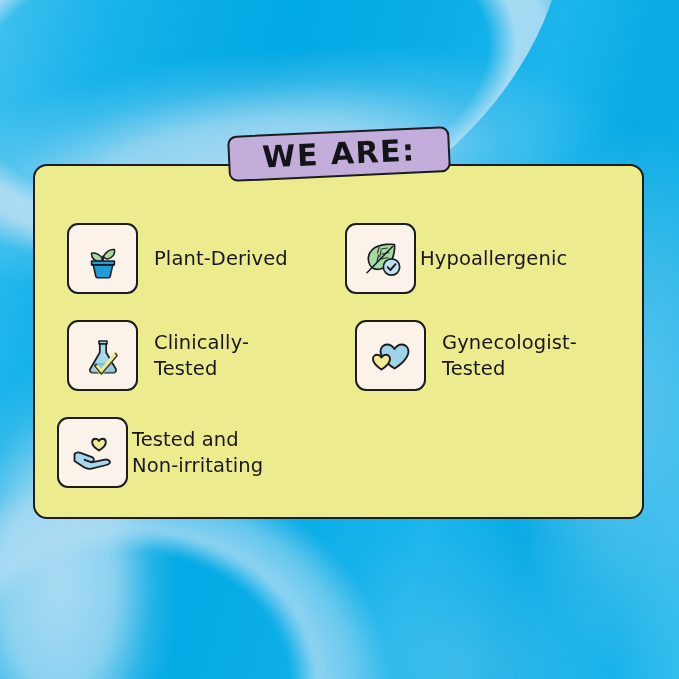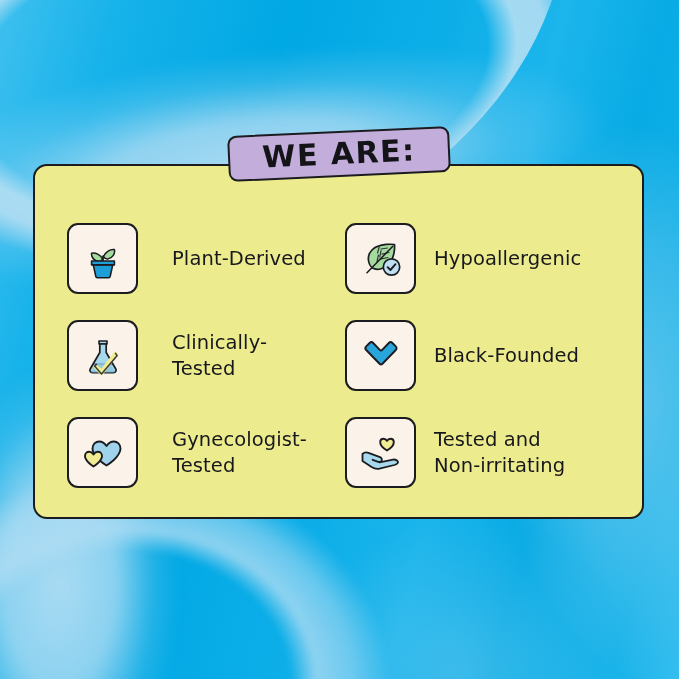--- a/index.html
+++ b/index.html
@@ -177,29 +177,29 @@
     min-width: 71px;
     background: #fbf2ea;
     border: 2.5px solid #1c1c20;
     border-radius: 11px;
     box-sizing: border-box;
     display: flex;
     align-items: center;
     justify-content: center;
   }
   .feature-label {
-    margin-left: 34px;
+    margin-left: 16px;
     font-family: "DejaVu Sans", sans-serif;
     font-size: 19.5px;
     color: #18181c;
     line-height: 1.32;
     letter-spacing: 0.1px;
     white-space: pre-line;
   }
-  .feature.col2 .feature-label { margin-left: 18px; }
+  .feature.col2 .feature-label { margin-left: 4px; }
 </style>
 </head>
 <body>
 
 <div id="stage">
 
   <div class="bg-base"></div>
   <div class="swoosh swoosh-top"></div>
   <div class="swoosh swoosh-topband"></div>
   <div class="swoosh swoosh-right"></div>
@@ -249,30 +249,20 @@
             <path d="M16.5 30.0 L29.5 30.0 L34.5 38.3 C35.0 39.1 34.5 39.6 33.6 39.6 L12.4 39.6 C11.5 39.6 11.0 39.1 11.5 38.3 Z" fill="#88c6e2" stroke="none" opacity="0.75"></path>
             <path d="M16.5 34.5 L21.5 39.3 L35.5 21.5" fill="none" stroke="#efec93" stroke-width="5.0" stroke-linecap="round" stroke-linejoin="round"></path>
             <path d="M16.5 34.5 L21.5 39.3 L35.5 21.5" fill="none" stroke="#1c1c20" stroke-width="1.5" stroke-linecap="round" stroke-linejoin="round" opacity="0.0"></path>
             <path d="M14.6 33.1 L16.5 31.4 M14.6 33.1 L21.5 41.0 L37.2 22.6 L35.5 20.4" fill="none" stroke="#1c1c20" stroke-width="1.5" stroke-linecap="round" stroke-linejoin="round" opacity="0.85"></path>
           </svg>
         </div>
         <div class="feature-label">Clinically-
 Tested</div>
       </div>
 
-      <div class="feature col2">
-        <div class="icon-box">
-          <svg width="48" height="48" viewBox="0 0 48 48">
-            <path d="M9.2 14.4 C8.2 15.4 8.2 17.0 9.2 18.0 L22.8 32.0 C23.5 32.7 24.5 32.7 25.2 32.0
-                     L38.8 18.0 C39.8 17.0 39.8 15.4 38.8 14.4 L35.4 11.0 C34.4 10.0 32.8 10.0 31.8 11.0
-                     L25.2 17.8 C24.5 18.5 23.5 18.5 22.8 17.8 L16.2 11.0 C15.2 10.0 13.6 10.0 12.6 11.0 Z" fill="#2aa5dc" stroke="#1c1c20" stroke-width="1.9" stroke-linejoin="round"></path>
-          </svg>
-        </div>
-        <div class="feature-label">Black-Founded</div>
-      </div>
 
       <div class="feature col1">
         <div class="icon-box">
           <svg width="48" height="48" viewBox="0 0 48 48">
             <path d="M27.5 36.5 C27.5 36.5 13.5 28.0 13.5 19.5 C13.5 15.3 16.6 12.5 20.2 12.5
                      C23.0 12.5 25.6 14.2 27.5 17.0 C29.4 14.2 32.0 12.5 34.8 12.5
                      C38.4 12.5 41.5 15.3 41.5 19.5 C41.5 28.0 27.5 36.5 27.5 36.5 Z" fill="#9fd3ec" stroke="#1c1c20" stroke-width="1.9" stroke-linejoin="round"></path>
             <path d="M14.5 37.5 C14.5 37.5 6.0 32.3 6.0 27.0 C6.0 24.4 7.9 22.7 10.1 22.7
                      C11.8 22.7 13.4 23.7 14.5 25.4 C15.6 23.7 17.2 22.7 18.9 22.7
                      C21.1 22.7 23.0 24.4 23.0 27.0 C23.0 32.3 14.5 37.5 14.5 37.5 Z" fill="#efec93" stroke="#1c1c20" stroke-width="1.9" stroke-linejoin="round"></path>

